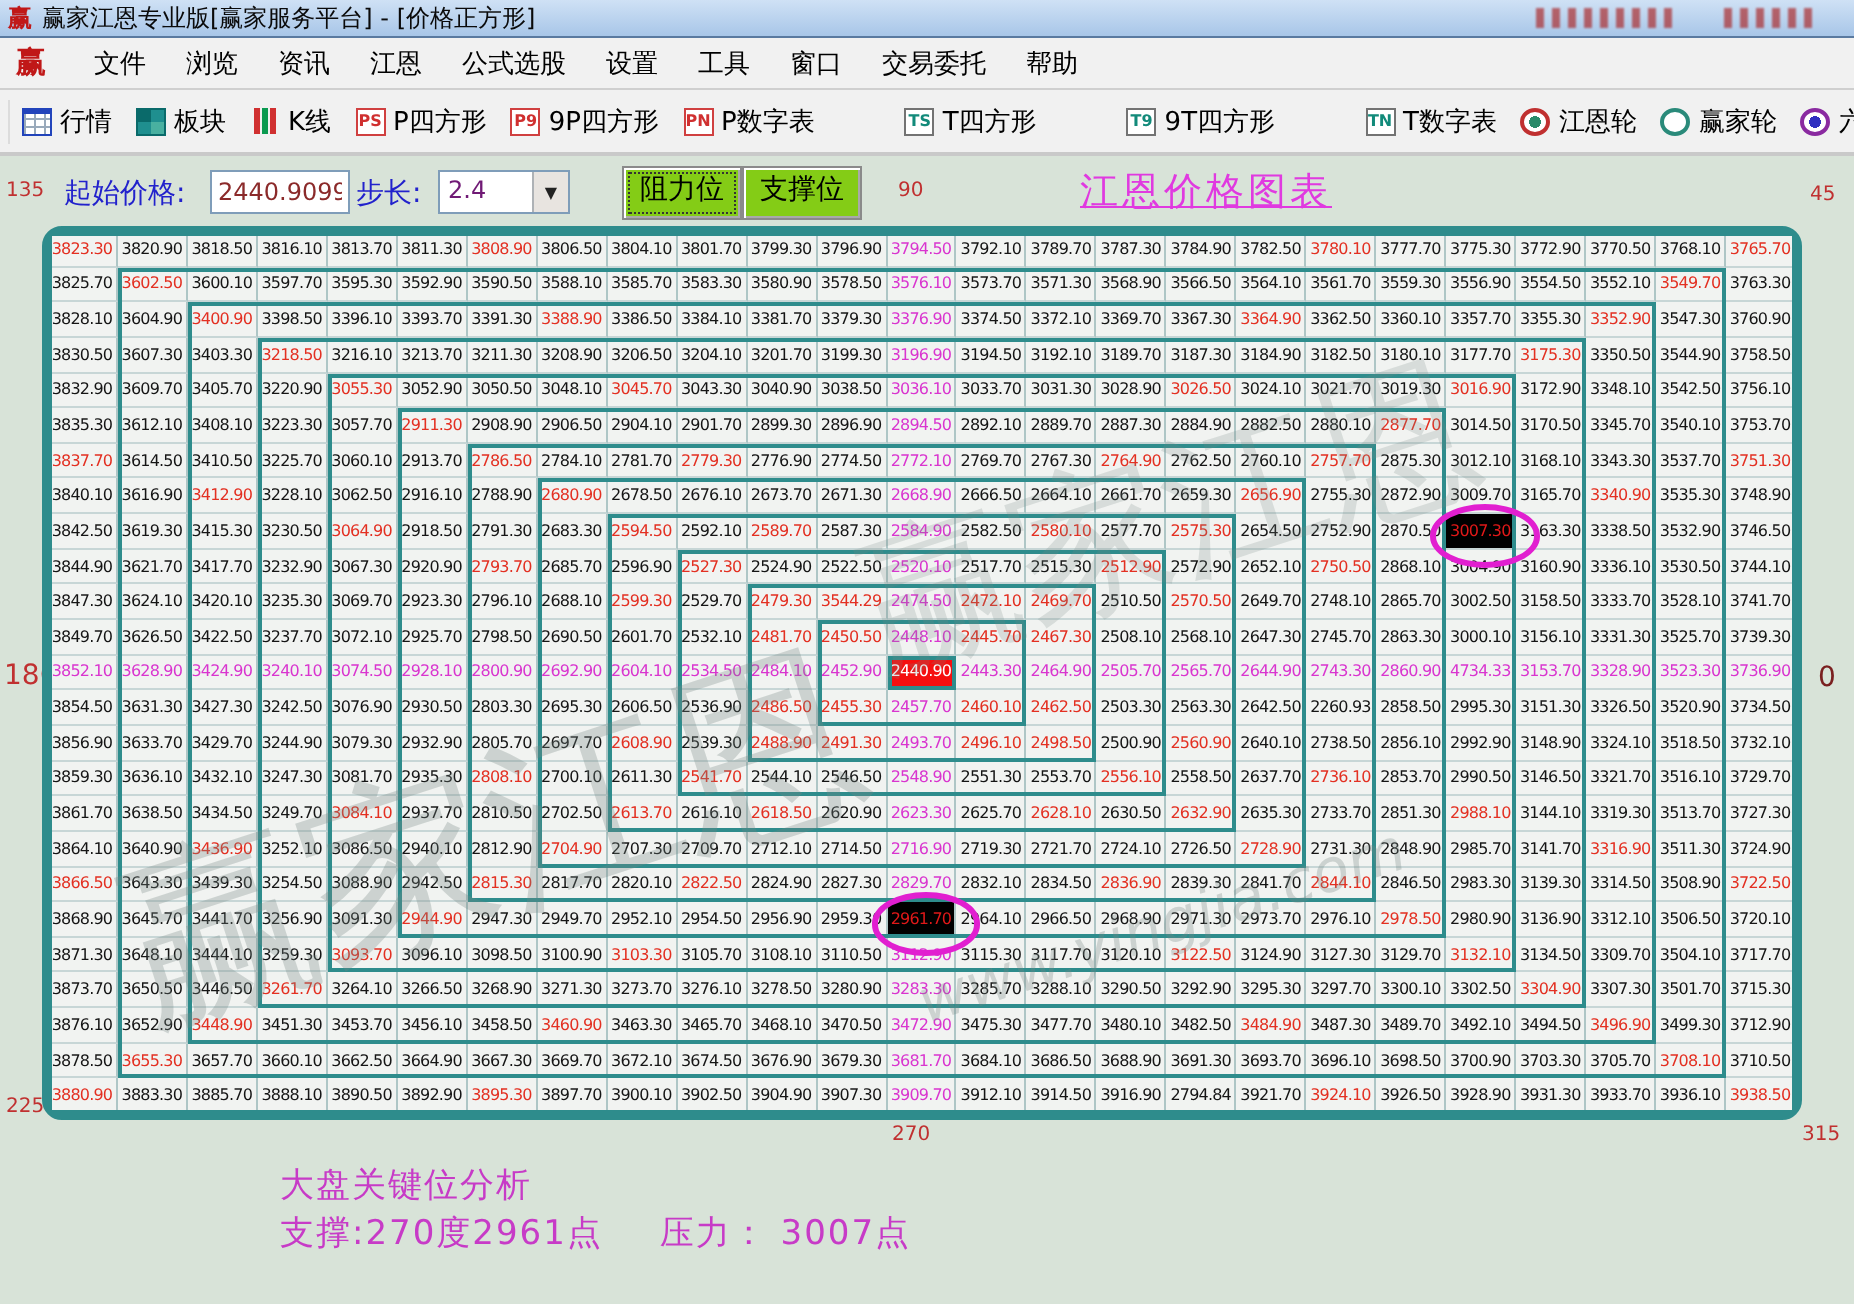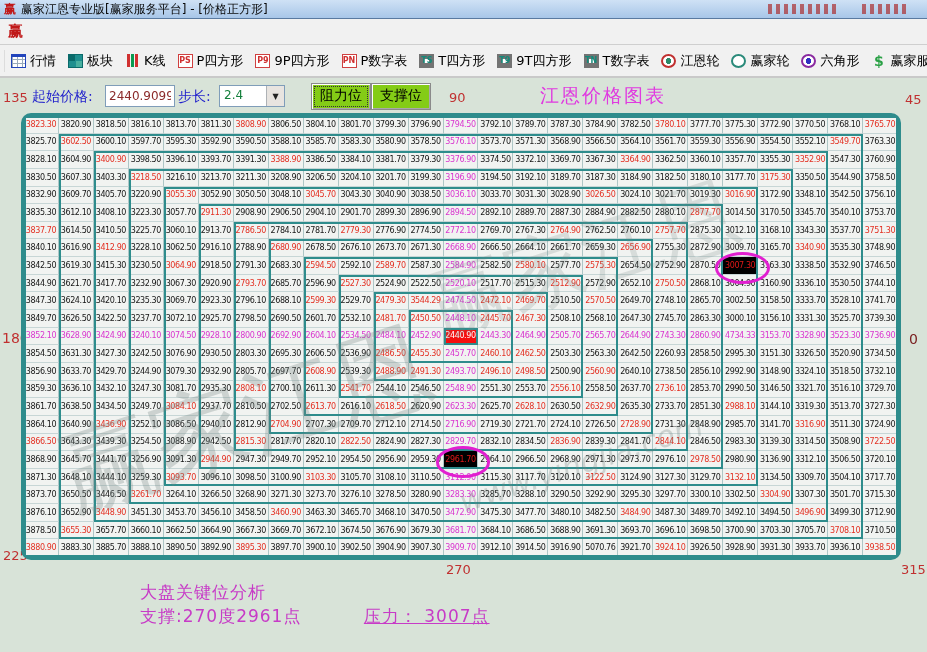--- a/index.html
+++ b/index.html
@@ -27,40 +27,40 @@
   .quotes-grid-icon{border:1px solid #2244bb;
     background:linear-gradient(#2244bb 2px,transparent 2px),
     repeating-linear-gradient(90deg,#9ab 0 1px,transparent 1px 5px),
     repeating-linear-gradient(#9ab 0 1px,transparent 1px 4px),#fff;}
   .sectors-icon{background:conic-gradient(#1f8f8f 0 25%,#49b0a0 0 50%,#1f8f8f 0 75%,#0a6a6a 0);
     border:1px solid #0a6a6a;}
   .kline-icon{border:none;background:
     linear-gradient(90deg,transparent 2px,#d03030 2px 5px,transparent 5px 6px,#0a9a50 6px 9px,transparent 9px 10px,#d03030 10px 13px,transparent 13px);
     height:13px;}
   .red-badge{border:1px solid #d04040;color:#d03030;}
-  .teal-badge{border:5px solid #737373;color:#128a7a;}
+  .teal-badge{border:1px solid #737373;color:#128a7a;margin-left:33px;}
   .gann-wheel-icon{border-radius:50%;border:2px solid #c03030;background:radial-gradient(circle,#2a8a6a 0 3px,#fff 3px);}
   .winner-wheel-icon{border-radius:50%;border:2px solid #2a8a7a;color:#2a8a7a;font-size:6px;}
   .hexagon-icon{border-radius:50%;border:2px solid #8a2aa0;background:radial-gradient(circle,#3030c0 0 3px,#fff 3px);}
   .service-icon{border:none;background:none;color:#2aa045;font-size:14px;font-weight:bold;}
   
   .controls{position:absolute;left:0;top:80px;width:927px;height:33px;font-size:14px;}
-  .corner{position:absolute;color:#c03030;font-size:13px;}
+  .corner{position:absolute;color:#c03030;font-size:10px;}
   .lbl-blue{color:#2222cc;position:absolute;top:8px;}
   .start-input{position:absolute;left:105px;top:5px;width:62px;height:18px;
     border:1px solid #7f9db9;background:#fff;color:#8b2a2a;font-size:12px;padding:1px 3px;font-family:inherit;}
   .combo{position:absolute;left:219px;top:5px;width:64px;height:20px;border:1px solid #7f9db9;background:#fff;}
-  .combo .val{position:absolute;left:4px;top:2px;color:#15803d;font-size:12px;}
+  .combo .val{position:absolute;left:4px;top:2px;color:#701a75;font-size:12px;}
   .combo .drop{position:absolute;right:0;top:0;width:17px;height:100%;background:#e8e4e0;
     border-left:1px solid #aeb2b6;display:flex;align-items:center;justify-content:center;font-size:8px;color:#222;}
   .pushbtn{position:absolute;top:3px;width:58px;height:25px;background:#84cc16;
     border:1px solid #8a8a8a;box-shadow:inset 1px 1px 0 #fff,inset -1px -1px 0 #a9a9a9;
     font-size:14px;text-align:center;line-height:23px;}
   .pushbtn.focused{outline:1px dotted #333;outline-offset:-4px;}
-  .chart-title{position:absolute;left:540px;top:3px;color:#e03ae0;font-size:19px;letter-spacing:2px;}
+  .chart-title{position:absolute;left:540px;top:3px;color:#e03ae0;font-size:19px;letter-spacing:2px;text-decoration:underline;}
   
   .gridwrap{position:absolute;left:21px;top:113px;width:880px;height:447px;
     background:#f1f3f1;border:3px solid #2e8c8c;border-radius:10px;box-sizing:border-box;}
   .gridinner{position:absolute;inset:0;display:grid;
     grid-template-columns:repeat(25,1fr);grid-template-rows:repeat(25,1fr);}
   .cell{box-sizing:border-box;border-right:1px solid #aec6c6;border-bottom:1px solid #c7d6d6;
     font-size:8px;letter-spacing:-0.4px;color:#151515;display:flex;align-items:center;
     justify-content:center;overflow:hidden;white-space:nowrap;}
   .cell.red{color:#e33022;}
   .cell.mag{color:#d935cf;}
@@ -77,20 +77,21 @@
 
 <div class="titlebar">
   <span class="title-icon">赢</span>
   <span>赢家江恩专业版[赢家服务平台] - [价格正方形]</span>
   <div class="tb-smudge" style="left:768px;width:72px;"></div>
   <div class="tb-smudge" style="left:862px;width:48px;"></div>
 </div>
 
 <div class="menubar">
   <span class="menu-logo">赢</span>
+  <span id="menu-items"><span class="menu-item">文件</span><span class="menu-item">浏览</span><span class="menu-item">资讯</span><span class="menu-item">江恩</span><span class="menu-item">公式选股</span><span class="menu-item">设置</span><span class="menu-item">工具</span><span class="menu-item">窗口</span><span class="menu-item">交易委托</span><span class="menu-item">帮助</span></span>
 </div>
 
 <div class="toolbar" id="toolbar">
     <span class="tool-sep"></span>
     <span class="tool-btn">
       <span class="ticon quotes-grid-icon"></span>
       <span>行情</span>
     </span>
     <span class="tool-btn">
       <span class="ticon sectors-icon"></span>
@@ -775,21 +776,21 @@
       <div class="cell red">3895.30</div>
       <div class="cell">3897.70</div>
       <div class="cell">3900.10</div>
       <div class="cell">3902.50</div>
       <div class="cell">3904.90</div>
       <div class="cell">3907.30</div>
       <div class="cell mag">3909.70</div>
       <div class="cell">3912.10</div>
       <div class="cell">3914.50</div>
       <div class="cell">3916.90</div>
-      <div class="cell">5070.76</div>
+      <div class="cell">2794.84</div>
       <div class="cell">3921.70</div>
       <div class="cell red">3924.10</div>
       <div class="cell">3926.50</div>
       <div class="cell">3928.90</div>
       <div class="cell">3931.30</div>
       <div class="cell">3933.70</div>
       <div class="cell">3936.10</div>
       <div class="cell red">3938.50</div>
     </div>
   <div id="rings">
@@ -812,14 +813,14 @@
       <div class="ellipse" style="left: 411.52px; top: 330.16px; width: 48.96px; height: 25.64px;"></div>
     </div>
   <div class="watermark" style="left:30px;top:240px;font-size:96px;transform:rotate(-18deg);">赢家江恩</div>
   <div class="watermark" style="left:400px;top:90px;font-size:80px;transform:rotate(-18deg);opacity:.7;">赢家江恩</div>
   <div class="watermark" style="left:430px;top:330px;font-size:30px;font-style:italic;transform:rotate(-18deg);">www.yingjia.com</div>
 </div>
 
 <div class="analysis" style="left:140px;top:581px;">大盘关键位分析</div>
 <div class="analysis" style="left:140px;top:605px;">
   <span>支撑:270度2961点</span>
-  <span style="margin-left:56px;text-decoration:underline;">压力： 3007点</span>
+  <span style="margin-left:22px;">压力： 3007点</span>
 </div>
 
 </body></html>

